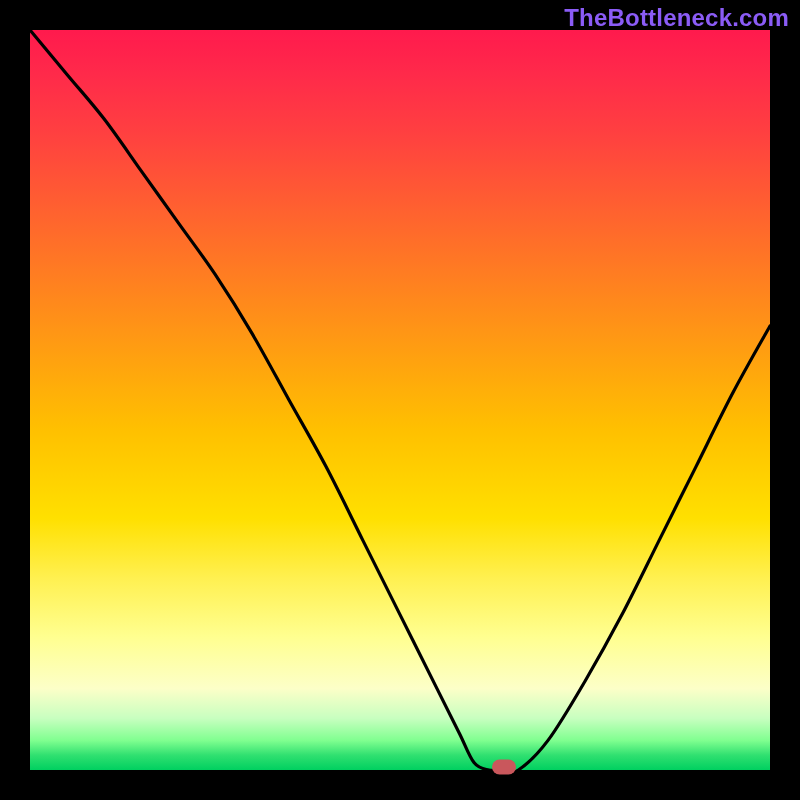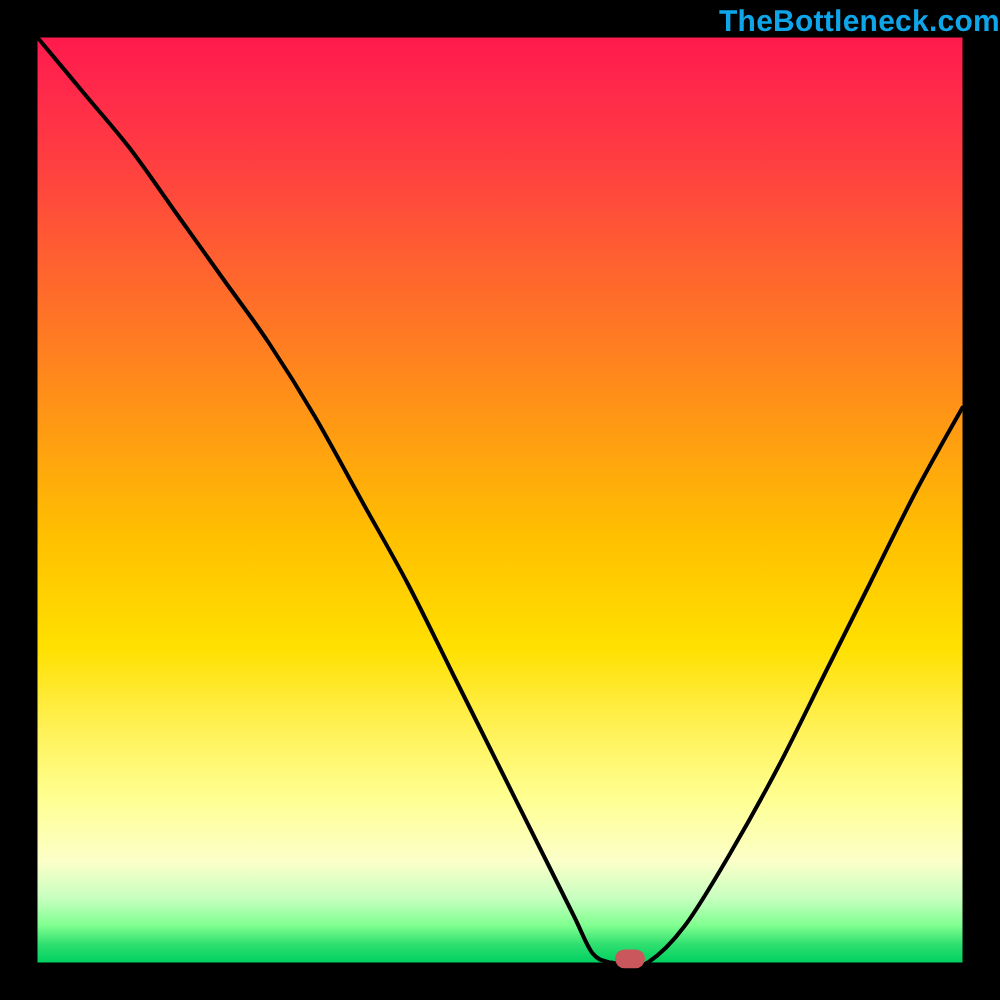--- a/index.html
+++ b/index.html
@@ -36,25 +36,25 @@
       #fcffc8 89%,
       #c8ffc0 93%,
       #80ff90 96%,
       #30e070 98%,
       #00d060 100%
     );
   }
   .watermark {
     position: absolute;
     top: 4px;
-    right: 0;
+    right: 11px;
     font-family: Arial, Helvetica, sans-serif;
     font-size: 24px;
     font-weight: 600;
-    color: #0ea5e9;
+    color: #8b5cf6;
     letter-spacing: 0.2px;
     user-select: none;
   }
   svg.curve {
     position: absolute;
     left: 0;
     top: 0;
     width: 740px;
     height: 740px;
     overflow: visible;

